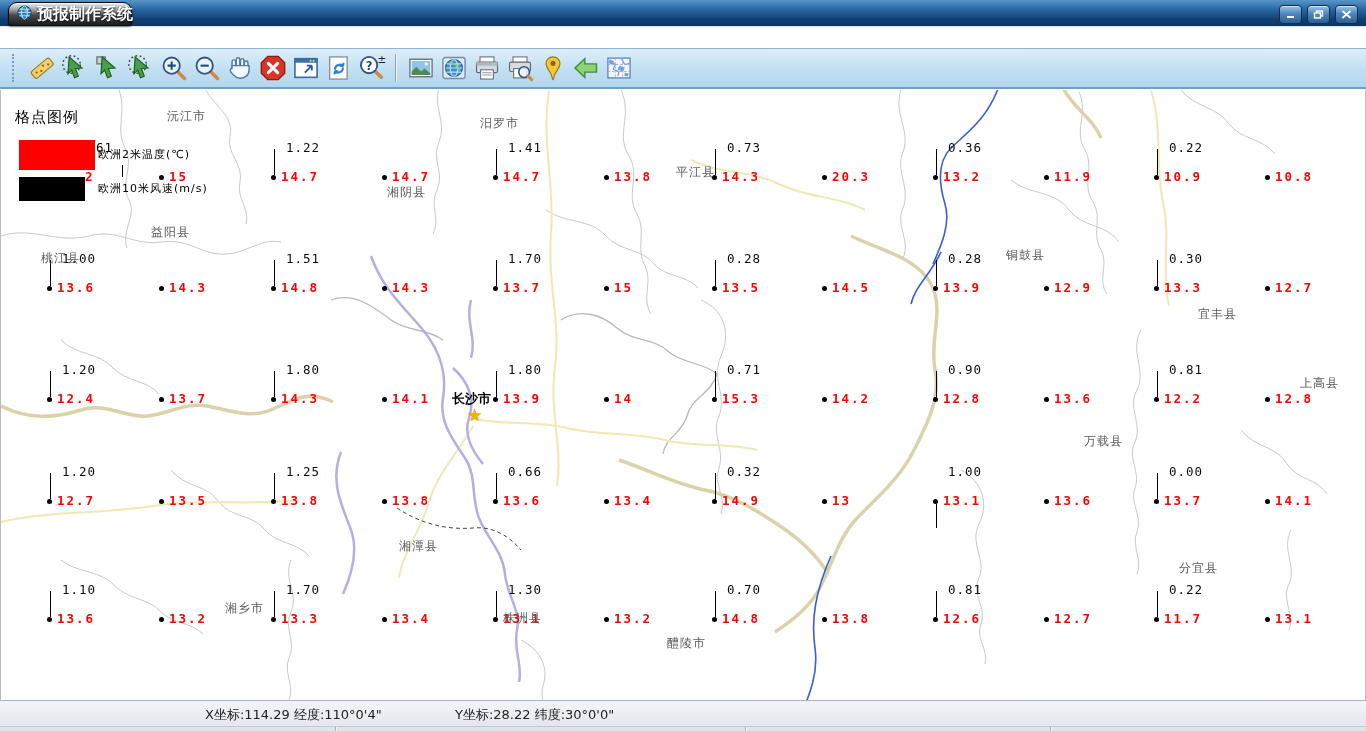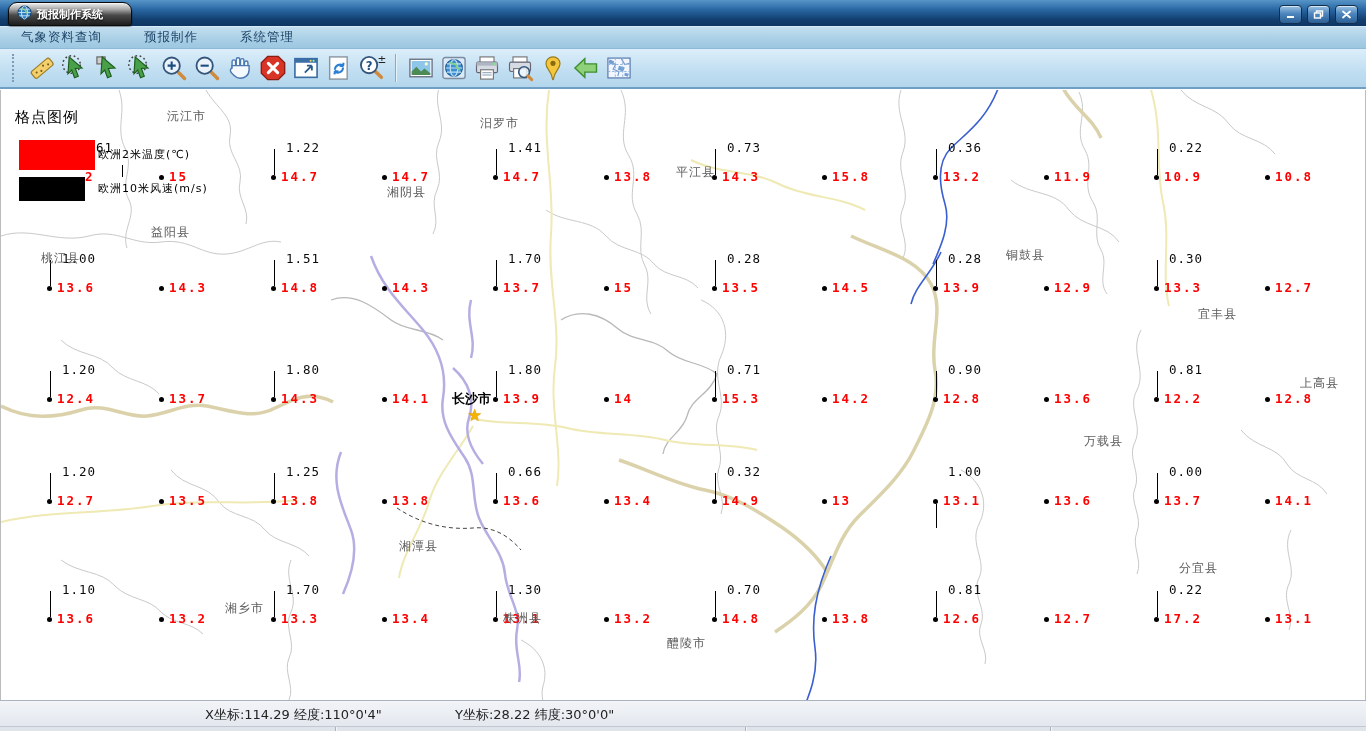--- a/index.html
+++ b/index.html
@@ -8,21 +8,21 @@
 
   
   .titlebar{position:absolute;left:0;top:0;width:1366px;height:26px;
     background:linear-gradient(#5795c8 0%,#2a69a5 35%,#123f70 75%,#0d3562 100%);
     border-bottom:1px solid #d7ecf8;}
   .apptab{position:absolute;left:8px;top:2px;width:124px;height:24px;
     border-radius:9px 9px 3px 3px;border:1px solid #0b0b0b;
     background:linear-gradient(#efefef 0%,#a9a9a9 28%,#4a4a4a 55%,#1d1d1d 100%);
     box-shadow:inset 0 1px 0 rgba(255,255,255,.55),0 1px 2px rgba(0,0,0,.5);
     display:flex;align-items:center;gap:5px;padding-left:8px;box-sizing:border-box;}
-  .apptab .title{color:#fff;font-size:11px;font-weight:bold;text-shadow:0 1px 2px #000;white-space:nowrap;}
+  .apptab .title{color:#fff;font-size:16px;font-weight:bold;text-shadow:0 1px 2px #000;white-space:nowrap;}
   .winbtns{position:absolute;right:8px;top:5px;display:flex;gap:5px;}
   .wbtn{width:21px;height:17px;border-radius:4px;border:1px solid #142f4e;
     background:linear-gradient(#9cc4e6 0%,#4d86bd 45%,#2c5f94 100%);
     box-shadow:inset 0 1px 0 rgba(255,255,255,.6);display:flex;align-items:center;justify-content:center;}
   .wbtn svg{display:block;}
 
   
   .menubar{position:absolute;left:0;top:27px;width:1366px;height:21px;
     background:linear-gradient(#c3deef 0%,#a9cfe6 60%,#9cc6e0 100%);
     display:flex;align-items:center;gap:0;}
@@ -102,25 +102,20 @@
         <div class="wbtn">
           <span>
             <svg width="11" height="9" viewBox="0 0 11 9">
               <path d="M2,1.5 L9,7.5 M9,1.5 L2,7.5" stroke="#fff" stroke-width="1.8" stroke-linecap="round"></path>
             </svg>
           </span>
         </div>
       </div>
   </div>
 
-  <div class="menubar">
-    <span class="menuitem">气象资料查询</span>
-    <span class="menuitem">预报制作</span>
-    <span class="menuitem">系统管理</span>
-  </div>
 
   <div class="toolbar">
     <div class="tgrip"></div>
   <div class="tbtn">
         <span class="ticon">
           <svg viewBox="0 0 24 24">
             <g transform="rotate(-40 12 12)">
               <rect x="2" y="8.5" width="20" height="7.5" rx="2" fill="#f3cf6d" stroke="#9c7c22"></rect>
               <circle cx="6" cy="12" r="0.9" fill="#7a5c12"></circle>
               <circle cx="10" cy="13.5" r="0.9" fill="#7a5c12"></circle>
@@ -369,21 +364,21 @@
         <span class="tval" style="left: 502px; top: 79px;">14.7</span>
         <div class="wline" style="left: 495px; top: 59px; height: 26px;"></div>
         <span class="wval" style="left: 507px; top: 50px;">1.41</span>
         <div class="dot" style="left: 603px; top: 85px;"></div>
         <span class="tval" style="left: 613px; top: 79px;">13.8</span>
         <div class="dot" style="left: 711px; top: 85px;"></div>
         <span class="tval" style="left: 721px; top: 79px;">14.3</span>
         <div class="wline" style="left: 714px; top: 59px; height: 26px;"></div>
         <span class="wval" style="left: 726px; top: 50px;">0.73</span>
         <div class="dot" style="left: 821px; top: 85px;"></div>
-        <span class="tval" style="left: 831px; top: 79px;">15.8</span>
+        <span class="tval" style="left: 831px; top: 79px;">20.3</span>
         <div class="dot" style="left: 932px; top: 85px;"></div>
         <span class="tval" style="left: 942px; top: 79px;">13.2</span>
         <div class="wline" style="left: 935px; top: 59px; height: 26px;"></div>
         <span class="wval" style="left: 947px; top: 50px;">0.36</span>
         <div class="dot" style="left: 1043px; top: 85px;"></div>
         <span class="tval" style="left: 1053px; top: 79px;">11.9</span>
         <div class="dot" style="left: 1153px; top: 85px;"></div>
         <span class="tval" style="left: 1163px; top: 79px;">10.9</span>
         <div class="wline" style="left: 1156px; top: 59px; height: 26px;"></div>
         <span class="wval" style="left: 1168px; top: 50px;">0.22</span>
@@ -521,21 +516,21 @@
         <span class="wval" style="left: 726px; top: 492px;">0.70</span>
         <div class="dot" style="left: 821px; top: 527px;"></div>
         <span class="tval" style="left: 831px; top: 521px;">13.8</span>
         <div class="dot" style="left: 932px; top: 527px;"></div>
         <span class="tval" style="left: 942px; top: 521px;">12.6</span>
         <div class="wline" style="left: 935px; top: 501px; height: 26px;"></div>
         <span class="wval" style="left: 947px; top: 492px;">0.81</span>
         <div class="dot" style="left: 1043px; top: 527px;"></div>
         <span class="tval" style="left: 1053px; top: 521px;">12.7</span>
         <div class="dot" style="left: 1153px; top: 527px;"></div>
-        <span class="tval" style="left: 1163px; top: 521px;">17.2</span>
+        <span class="tval" style="left: 1163px; top: 521px;">11.7</span>
         <div class="wline" style="left: 1156px; top: 501px; height: 26px;"></div>
         <span class="wval" style="left: 1168px; top: 492px;">0.22</span>
         <div class="dot" style="left: 1264px; top: 527px;"></div>
         <span class="tval" style="left: 1274px; top: 521px;">13.1</span>
         <span class="wval" style="left: 95px; top: 50px; color: rgb(0, 0, 0);">61</span>
         <span class="tval" style="left: 84px; top: 79px; color: rgb(255, 0, 0);">2</span>
         <div class="wline" style="left: 121px; top: 75px; height: 12px;"></div>
       </div>
     <div>
         <span class="city" style="left: 166px; top: 18px;">沅江市</span>

